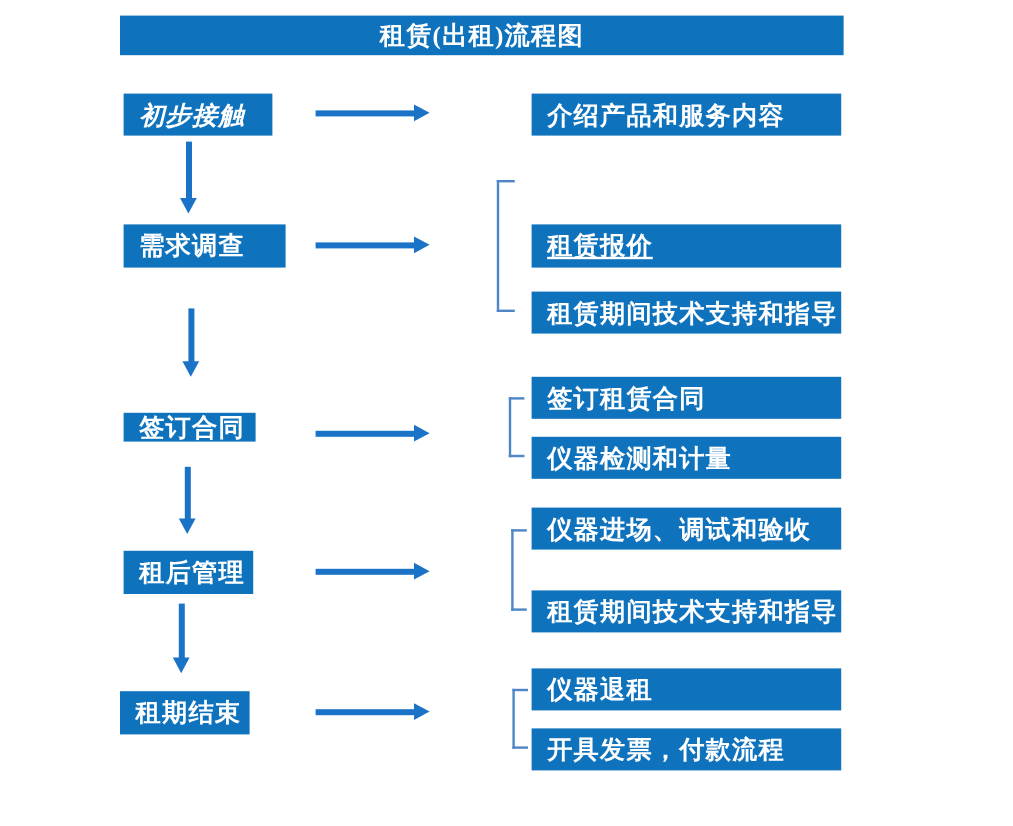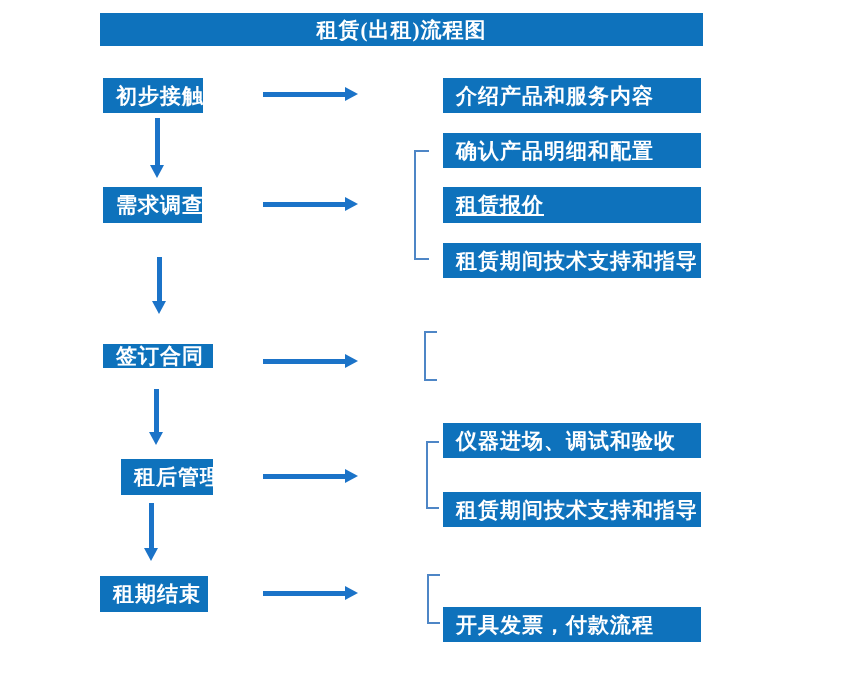--- a/index.html
+++ b/index.html
@@ -52,32 +52,34 @@
     box-sizing:border-box;
   }
 </style>
 </head>
 <body>
 
 <div class="canvas">
 
   <div class="blue-box title-bar">租赁(出租)流程图</div>
 
-  <div class="blue-box step-box" style="left:103px;top:78px;width:100px;">初步接触</div>
-  <div class="blue-box step-box" style="left:103px;top:187px;width:99px;height:36px;">需求调查</div>
+  <div class="blue-box step-box" style="left:103px;top:78px;width:124px;font-style:italic;">初步接触</div>
+  <div class="blue-box step-box" style="left:103px;top:187px;width:135px;height:36px;">需求调查</div>
   <div class="blue-box step-box" style="left:103px;top:344px;width:110px;height:24px;">签订合同</div>
-  <div class="blue-box step-box" style="left:121px;top:459px;width:92px;height:36px;">租后管理</div>
+  <div class="blue-box step-box" style="left:103px;top:459px;width:108px;height:36px;">租后管理</div>
   <div class="blue-box step-box" style="left:100px;top:576px;width:108px;height:36px;">租期结束</div>
 
   <div class="blue-box out-box" style="top:78px;">介绍产品和服务内容</div>
-  <div class="blue-box out-box" style="top:133px;">确认产品明细和配置</div>
   <div class="blue-box out-box" style="top:187px;height:36px;text-decoration:underline;">租赁报价</div>
   <div class="blue-box out-box" style="top:243px;">租赁期间技术支持和指导</div>
+  <div class="blue-box out-box" style="top:314px;">签订租赁合同</div>
+  <div class="blue-box out-box" style="top:364px;">仪器检测和计量</div>
   <div class="blue-box out-box" style="top:423px;">仪器进场、调试和验收</div>
   <div class="blue-box out-box" style="top:492px;">租赁期间技术支持和指导</div>
+  <div class="blue-box out-box" style="top:557px;">仪器退租</div>
   <div class="blue-box out-box" style="top:607px;font-family:Liberation Serif, serif;">开具发票，付款流程</div>
 
   <div>
     <div class="h-shaft" style="left:263px;top:92px;width:82px;"></div>
     <div class="h-head" style="left:345px;top:87px;"></div>
   </div>
   <div>
     <div class="h-shaft" style="left:263px;top:202px;width:82px;"></div>
     <div class="h-head" style="left:345px;top:197px;"></div>
   </div>

